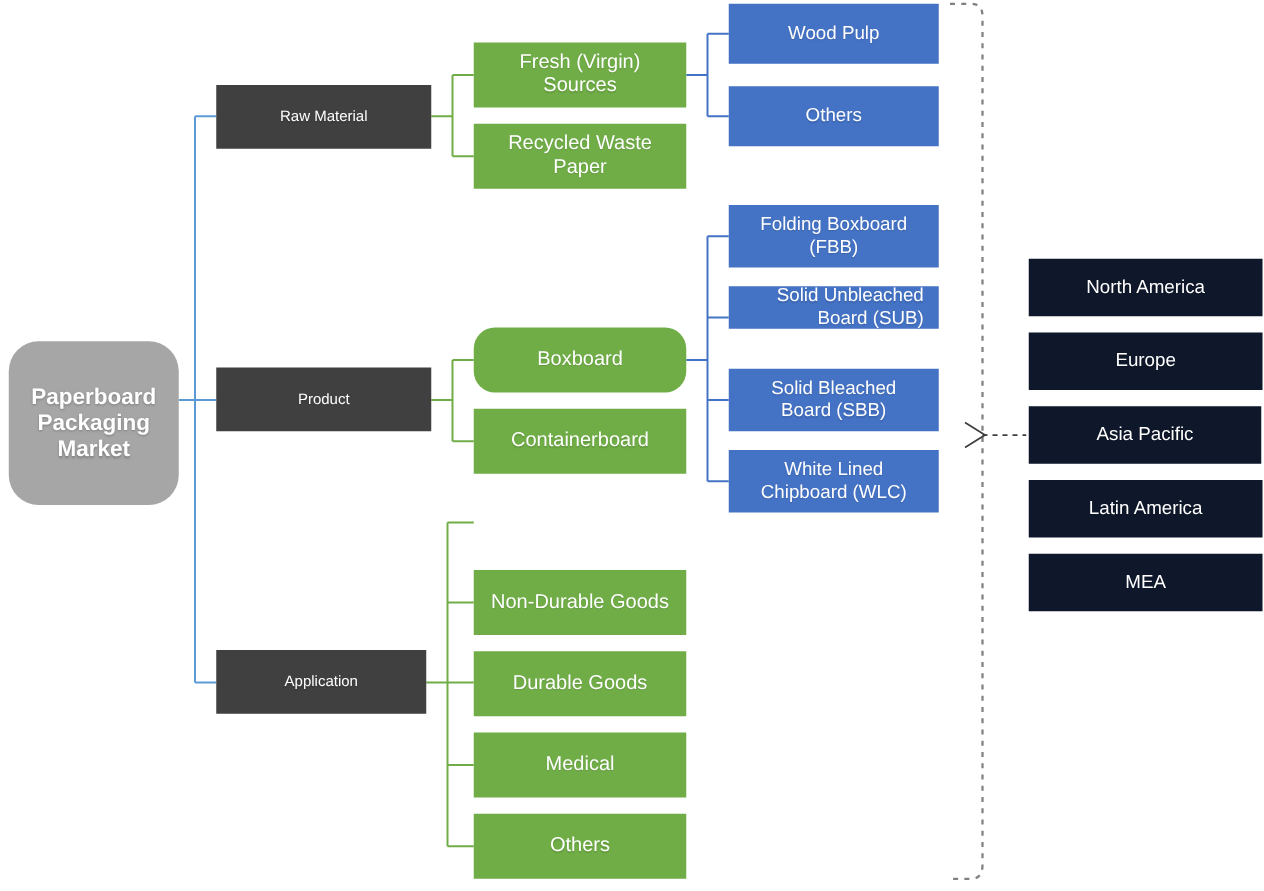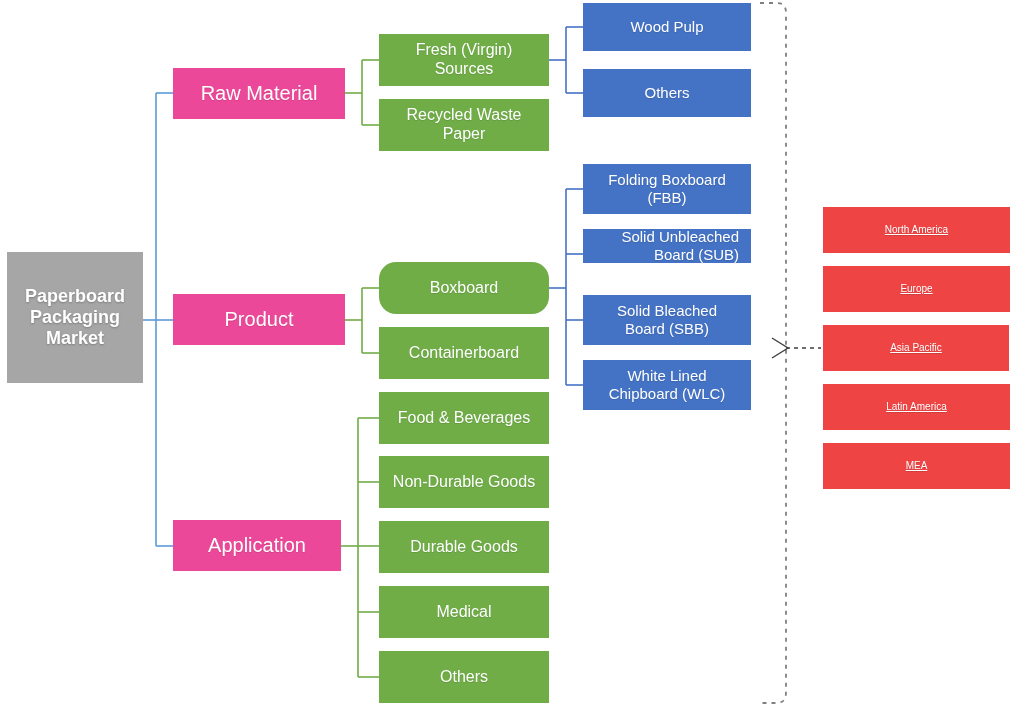--- a/index.html
+++ b/index.html
@@ -26,24 +26,24 @@
     padding:2px 12px;
     text-shadow:0 1px 1px rgba(0,0,0,0.12);
   }
   .root{
     background:#a6a6a6;
     font-weight:bold;
     font-size:18px;
     color:#ffffff;
     text-shadow:0 1px 2px rgba(0,0,0,0.25);
   }
-  .lvl1{ background:#ec4899; font-size:20px; }
+  .lvl1{ background:#404040; font-size:12px; }
   .lvl2{ background:#70ad47; font-size:16px; }
   .lvl3{ background:#4472c4; font-size:15px; }
-  .region{ background:#ef4444; font-size:10px;text-decoration:underline; }
+  .region{ background:#0f172a; font-size:15px; }
 
   svg#wires{
     position:absolute;
     left:0; top:0;
     width:1011px;
     height:713px;
     pointer-events:none;
   }
 </style>
 </head>
@@ -104,37 +104,36 @@
     <g stroke="#808080" stroke-width="1.8" fill="none" stroke-dasharray="4,5" stroke-linecap="butt">
       <path d="M760,3 L777,3 Q786,3 786,13 L786,692 Q786,703 777,703 L758,703"></path>
     </g>
 
     <g stroke="#3f3f3f" stroke-width="1.4" fill="none" stroke-dasharray="4,4">
       <path d="M786,348 L821,348"></path>
     </g>
     <path d="M772,338 L788,348 L772,358" stroke="#3f3f3f" stroke-width="1.4" fill="none"></path>
   </svg>
 
-  <div class="node root" style="left:7px; top:252px; width:136px; height:131px;">Paperboard Packaging Market</div>
+  <div class="node root" style="left:7px; top:273px; width:136px; height:131px;border-radius:24px;">Paperboard Packaging Market</div>
 
   <div class="node lvl1" style="left:173px; top:68px; width:172px; height:51px;">Raw Material</div>
 
   <div class="node lvl1" style="left:173px; top:520px; width:168px; height:51px;">Application</div>
 
   <div class="node lvl1" style="left:173px; top:294px; width:172px; height:51px;">Product</div>
 
   <div class="node lvl2" style="left:379px; top:34px; width:170px; height:52px;">Fresh (Virgin) Sources</div>
 
   <div class="node lvl2" style="left:379px; top:99px; width:170px; height:52px;">Recycled Waste Paper</div>
 
   <div class="node lvl2" style="left:379px; top:262px; width:170px; height:52px;border-radius:17px;">Boxboard</div>
 
   <div class="node lvl2" style="left:379px; top:327px; width:170px; height:52px;">Containerboard</div>
 
-  <div class="node lvl2" style="left:379px; top:392px; width:170px; height:52px;">Food &amp; Beverages</div>
 
   <div class="node lvl2" style="left:379px; top:456px; width:170px; height:52px;">Non-Durable Goods</div>
 
   <div class="node lvl2" style="left:379px; top:521px; width:170px; height:52px;">Durable Goods</div>
 
   <div class="node lvl2" style="left:379px; top:586px; width:170px; height:52px;">Medical</div>
 
   <div class="node lvl2" style="left:379px; top:651px; width:170px; height:52px;">Others</div>
 
   <div class="node lvl3" style="left:583px; top:3px; width:168px; height:48px;">Wood Pulp</div>

